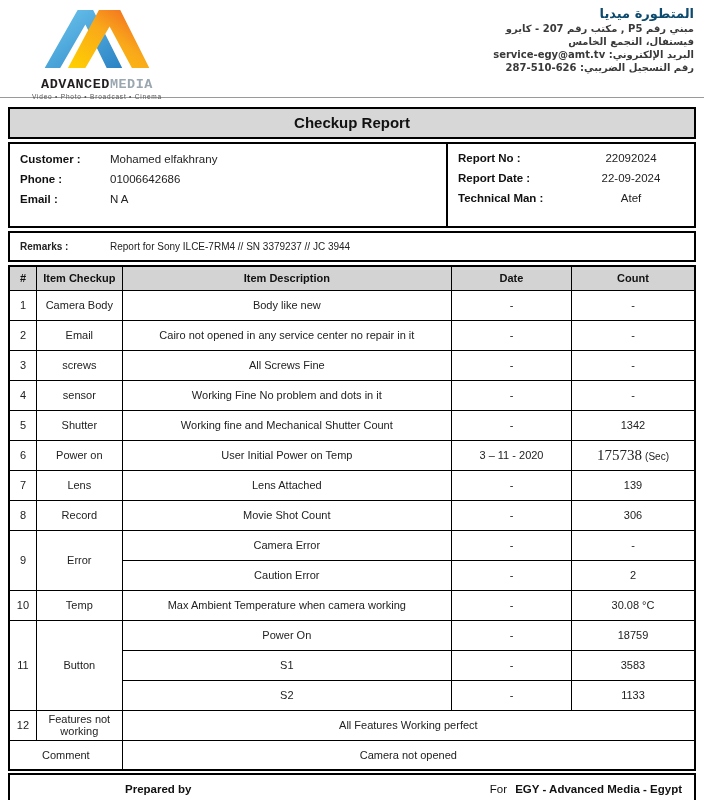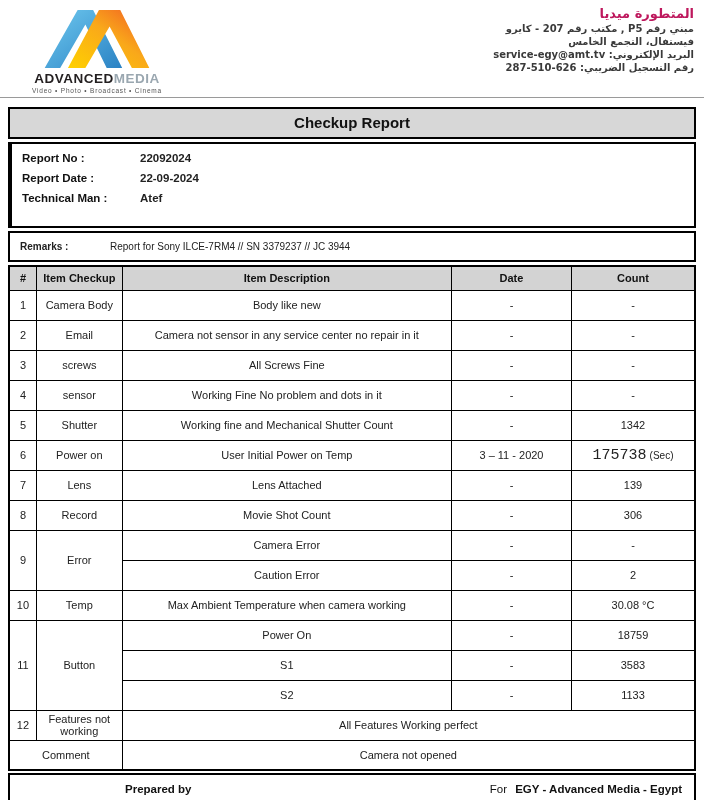--- a/index.html
+++ b/index.html
@@ -10,66 +10,66 @@
   }
   
   .letterhead {
     display: flex; justify-content: space-between;
     padding: 6px 10px 0 12px; height: 97px;
   }
   .lh-left { width: 230px; }
   .lh-left .company { font-size: 15px; font-weight: bold; color: #2b2b2b; letter-spacing: .2px; }
   .lh-left .addr-line { font-size: 10.5px; font-weight: bold; color: #3a3a3a; margin-top: 2.5px; }
   .lh-right { width: 238px; text-align: right; direction: rtl; font-family: "DejaVu Sans", sans-serif; }
-  .lh-right .company { font-size: 13px; font-weight: bold; color: #be185d; }
+  .lh-right .company { font-size: 13px; font-weight: bold; color: #0c4a6e; }
   .lh-right .addr-line { font-size: 10px; color: #3a3a3a; margin-top: 2px; font-weight: bold; }
   .lh-center { width: 170px; text-align: center; padding-top: 2px; }
   .lh-center svg { display: block; margin: 0 auto; }
-  .wordmark { font-size: 13.5px; letter-spacing: .5px; margin-top: 1px; white-space: nowrap; }
+  .wordmark { font-size: 13.5px; letter-spacing: .5px; margin-top: 7px; white-space: nowrap; font-family: Liberation Mono, monospace; }
   .wordmark .wm-bold { font-weight: bold; color: #231f20; }
   .wordmark .wm-light { font-weight: bold; color: #9aa7b0; }
   .tagline { font-size: 6.5px; color: #555; letter-spacing: .8px; margin-top: 1px; }
   .top-rule { border: none; border-top: 1px solid #9a9a9a; margin: 0; }
 
   
   .doc { margin: 9px 8px 0 8px; }
   .title-bar {
     border: 2px solid #000; background: #d7d7d7;
     text-align: center; font-size: 15px; font-weight: bold; color: #111;
     padding: 5px 12px 6px;
   }
   .info-box { border: 2px solid #000; margin-top: 3px; display: flex; height: 86px; }
   .info-left { flex: 1; padding: 9px 0 0 10px; }
   .info-row { display: flex; margin-bottom: 8px; font-size: 11.5px; }
   .info-row .lbl { font-weight: bold; width: 78px; color: #111; }
   .info-row .val { color: #222; padding-left: 12px; }
   .info-right { width: 248px; border-left: 2px solid #000; padding: 8px 8px 8px 10px; }
   .info-right .info-row .lbl { width: 118px; }
-  .info-right .info-row .val { flex: 1; text-align: left; padding-left: 0; font-weight: bold; }
+  .info-right .info-row .val { flex: 1; text-align: center; padding-left: 0; }
   .remarks-box {
     border: 2px solid #000; margin-top: 3px; display: flex;
     padding: 8px 10px; font-size: 10px;
   }
   .remarks-box .lbl { font-weight: bold; width: 78px; }
   .remarks-box .val { padding-left: 12px; }
 
   
   table.checkup {
     width: 100%; border-collapse: collapse; margin-top: 3px;
     border: 2px solid #000; table-layout: fixed;
   }
   .checkup th {
     border: 1px solid #000; background: #d3d3d3; font-size: 11px;
     font-weight: bold; height: 24px; color: #111;
   }
   .checkup td {
     border: 1px solid #000; font-size: 11px; text-align: center;
     height: 30px; padding: 2px 4px; color: #222;
   }
-  .big-num { font-size: 15px; font-family: Liberation Mono, monospace; }
+  .big-num { font-size: 15px; font-family: Liberation Serif, serif; }
   .unit { font-size: 10px; }
 
   
   .footer {
     border: 2px solid #000; border-bottom: none; margin: 2px 8px 0 8px;
     height: 40px; display: flex; justify-content: space-between;
     padding: 8px 12px 0 115px; font-size: 11.5px;
   }
   .footer .prepared { font-weight: bold; color: #111; }
   .footer .for-wrap { color: #111; }
@@ -114,20 +114,34 @@
   </div>
 </div>
 
 <hr class="top-rule">
 
 <div class="doc">
 
   <div class="title-bar">Checkup Report</div>
 
   <div class="info-box">
+    <div class="info-left">
+      <div class="info-row">
+        <span class="lbl">Customer :</span>
+        <span class="val">Mohamed elfakhrany</span>
+      </div>
+      <div class="info-row">
+        <span class="lbl">Phone :</span>
+        <span class="val">01006642686</span>
+      </div>
+      <div class="info-row">
+        <span class="lbl">Email :</span>
+        <span class="val">N A</span>
+      </div>
+    </div>
     <div class="info-right">
       <div class="info-row">
         <span class="lbl">Report No :</span>
         <span class="val">22092024</span>
       </div>
       <div class="info-row">
         <span class="lbl">Report Date :</span>
         <span class="val">22-09-2024</span>
       </div>
       <div class="info-row">
@@ -163,21 +177,21 @@
       <tr>
         <td>1</td>
         <td>Camera Body</td>
         <td>Body like new</td>
         <td>-</td>
         <td>-</td>
       </tr>
       <tr>
         <td>2</td>
         <td>Email</td>
-        <td>Camera not sensor in any service center no repair in it</td>
+        <td>Cairo not opened in any service center no repair in it</td>
         <td>-</td>
         <td>-</td>
       </tr>
       <tr>
         <td>3</td>
         <td>screws</td>
         <td>All Screws Fine</td>
         <td>-</td>
         <td>-</td>
       </tr>

